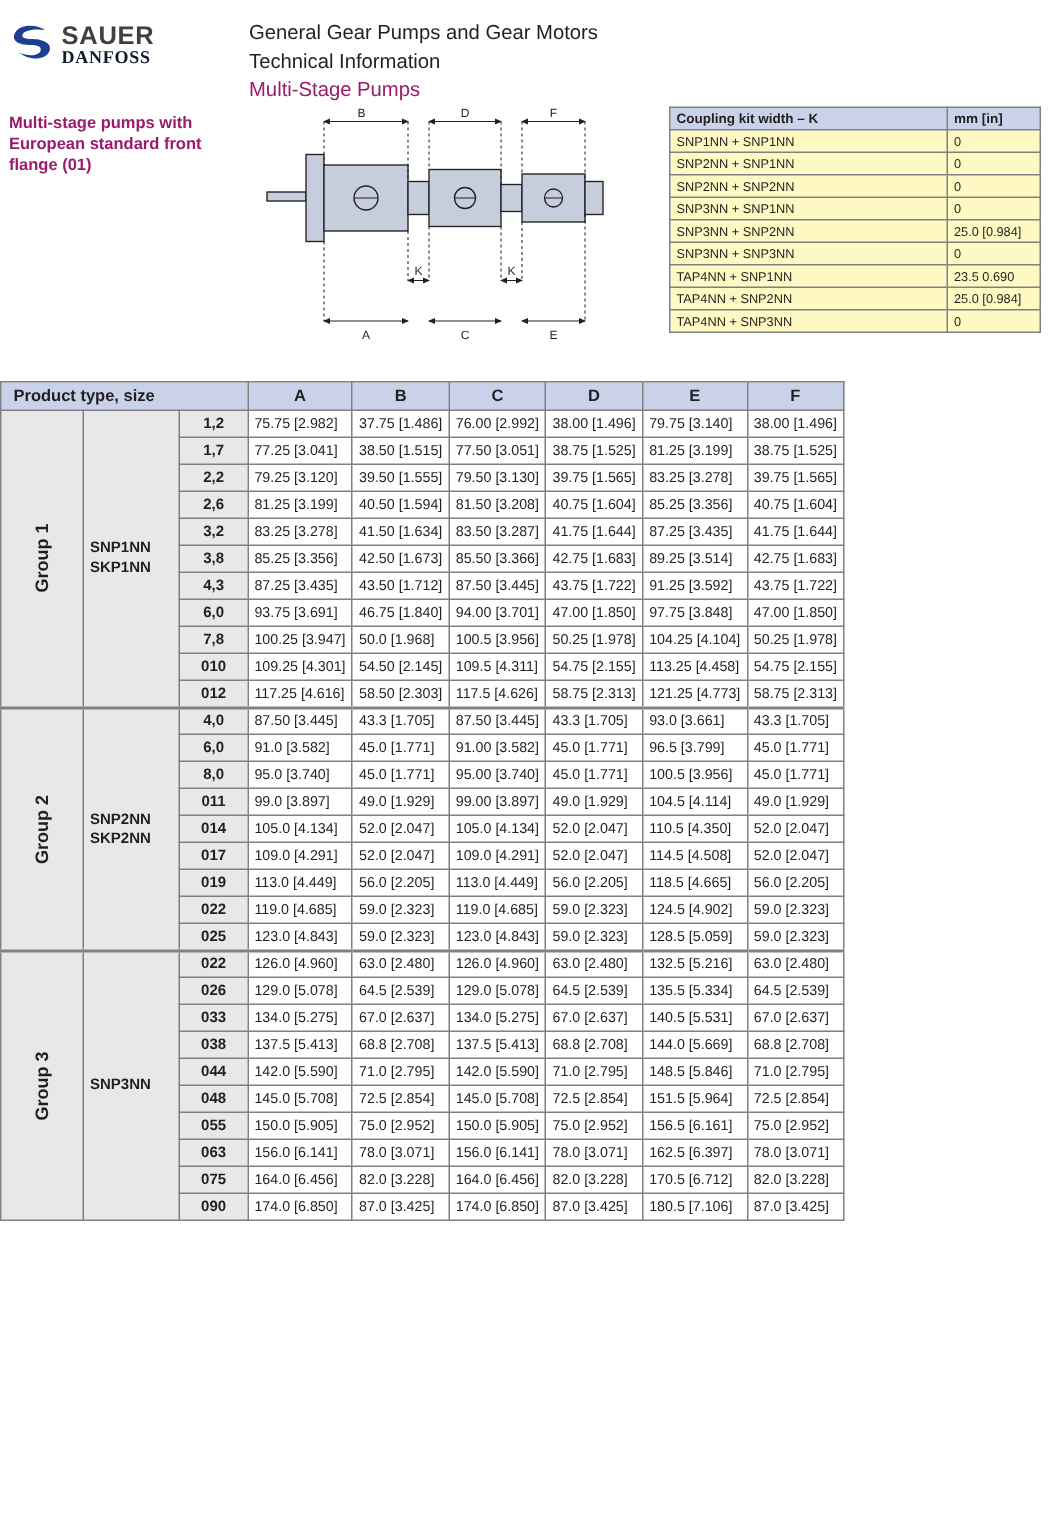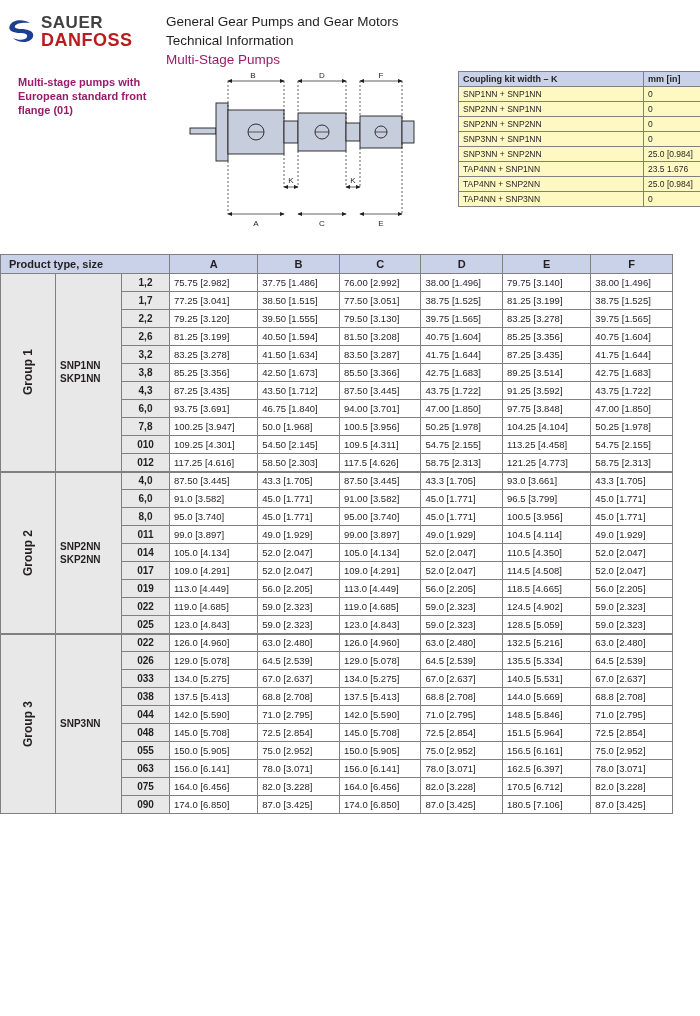--- a/index.html
+++ b/index.html
@@ -15,47 +15,47 @@
   .header { display: flex; padding: 10px 0 0 6px; }
   .logo { width: 160px; padding-top: 4px; }
   .logo-row { display: flex; align-items: center; }
   .logo-mark { width: 30px; height: 30px; margin-right: 5px; flex: 0 0 auto; }
   .logo-text { line-height: 1.0; }
   .logo-text .l1 {
     font-size: 17px; font-weight: bold; color: #404040; letter-spacing: .5px;
     font-family: "Liberation Sans", sans-serif;
   }
   .logo-text .l2 {
-    font-size: 18px; font-weight: bold; color: #b91c1c; letter-spacing: .5px;
+    font-size: 12px; font-weight: bold; color: #0f172a; letter-spacing: .5px; font-family: Liberation Serif, serif;
   }
   .titles { padding-top: 2px; }
   .titles div { font-size: 13.5px; color: #231f20; line-height: 19px; }
   .titles .t3 { color: #9a1b6b; }
 
   
-  .midsec { position: relative; height: 185px; margin-left: 12px; }
+  .midsec { position: relative; height: 185px; }
   .leftnote {
     position: absolute; left: 6px; top: 6px; width: 160px;
     font-size: 11px; font-weight: bold; color: #9a1b6b; line-height: 14px;
   }
   .figure { position: absolute; left: 170px; top: 0px; width: 270px; height: 180px; }
 
   
   .coupling { position: absolute; left: 446px; top: 2px; width: 248px;
     border-collapse: collapse; font-size: 8.5px; }
   .coupling th, .coupling td {
     border: 1px solid #808080; padding: 2px 4px; height: 15px;
     color: #231f20; background: #fef9c3;
   }
   .coupling thead th { background: #c9d2e8; font-weight: bold; text-align: left; font-size: 9px; }
   .coupling thead th.u { text-align: left; width: 62px; }
   .coupling td.v { width: 62px; }
 
   
-  table.main { border-collapse: collapse; width: 673px; font-size: 9.5px; }
+  table.main { border-collapse: collapse; width: 563px; font-size: 9.5px; }
   table.main th, table.main td {
     border: 1px solid #808080; color: #231f20; padding: 1px 4px;
   }
   table.main thead th {
     background: #c9d2e8; font-weight: bold; height: 19px; text-align: center; font-size: 11px;
   }
   table.main thead th.pt { text-align: left; padding-left: 8px; }
   td.grp {
     width: 22px; background: #e8e8e8; text-align: center; font-weight: bold; font-size: 12px;
     padding: 0;
@@ -201,22 +201,26 @@
           </tr>
           <tr>
             <td>SNP3NN + SNP1NN</td>
             <td class="v">0</td>
           </tr>
           <tr>
             <td>SNP3NN + SNP2NN</td>
             <td class="v">25.0 [0.984]</td>
           </tr>
           <tr>
+            <td>SNP3NN + SNP3NN</td>
+            <td class="v">0</td>
+          </tr>
+          <tr>
             <td>TAP4NN + SNP1NN</td>
-            <td class="v">23.5 1.676</td>
+            <td class="v">23.5 0.690</td>
           </tr>
           <tr>
             <td>TAP4NN + SNP2NN</td>
             <td class="v">25.0 [0.984]</td>
           </tr>
           <tr>
             <td>TAP4NN + SNP3NN</td>
             <td class="v">0</td>
           </tr>
         </tbody>

